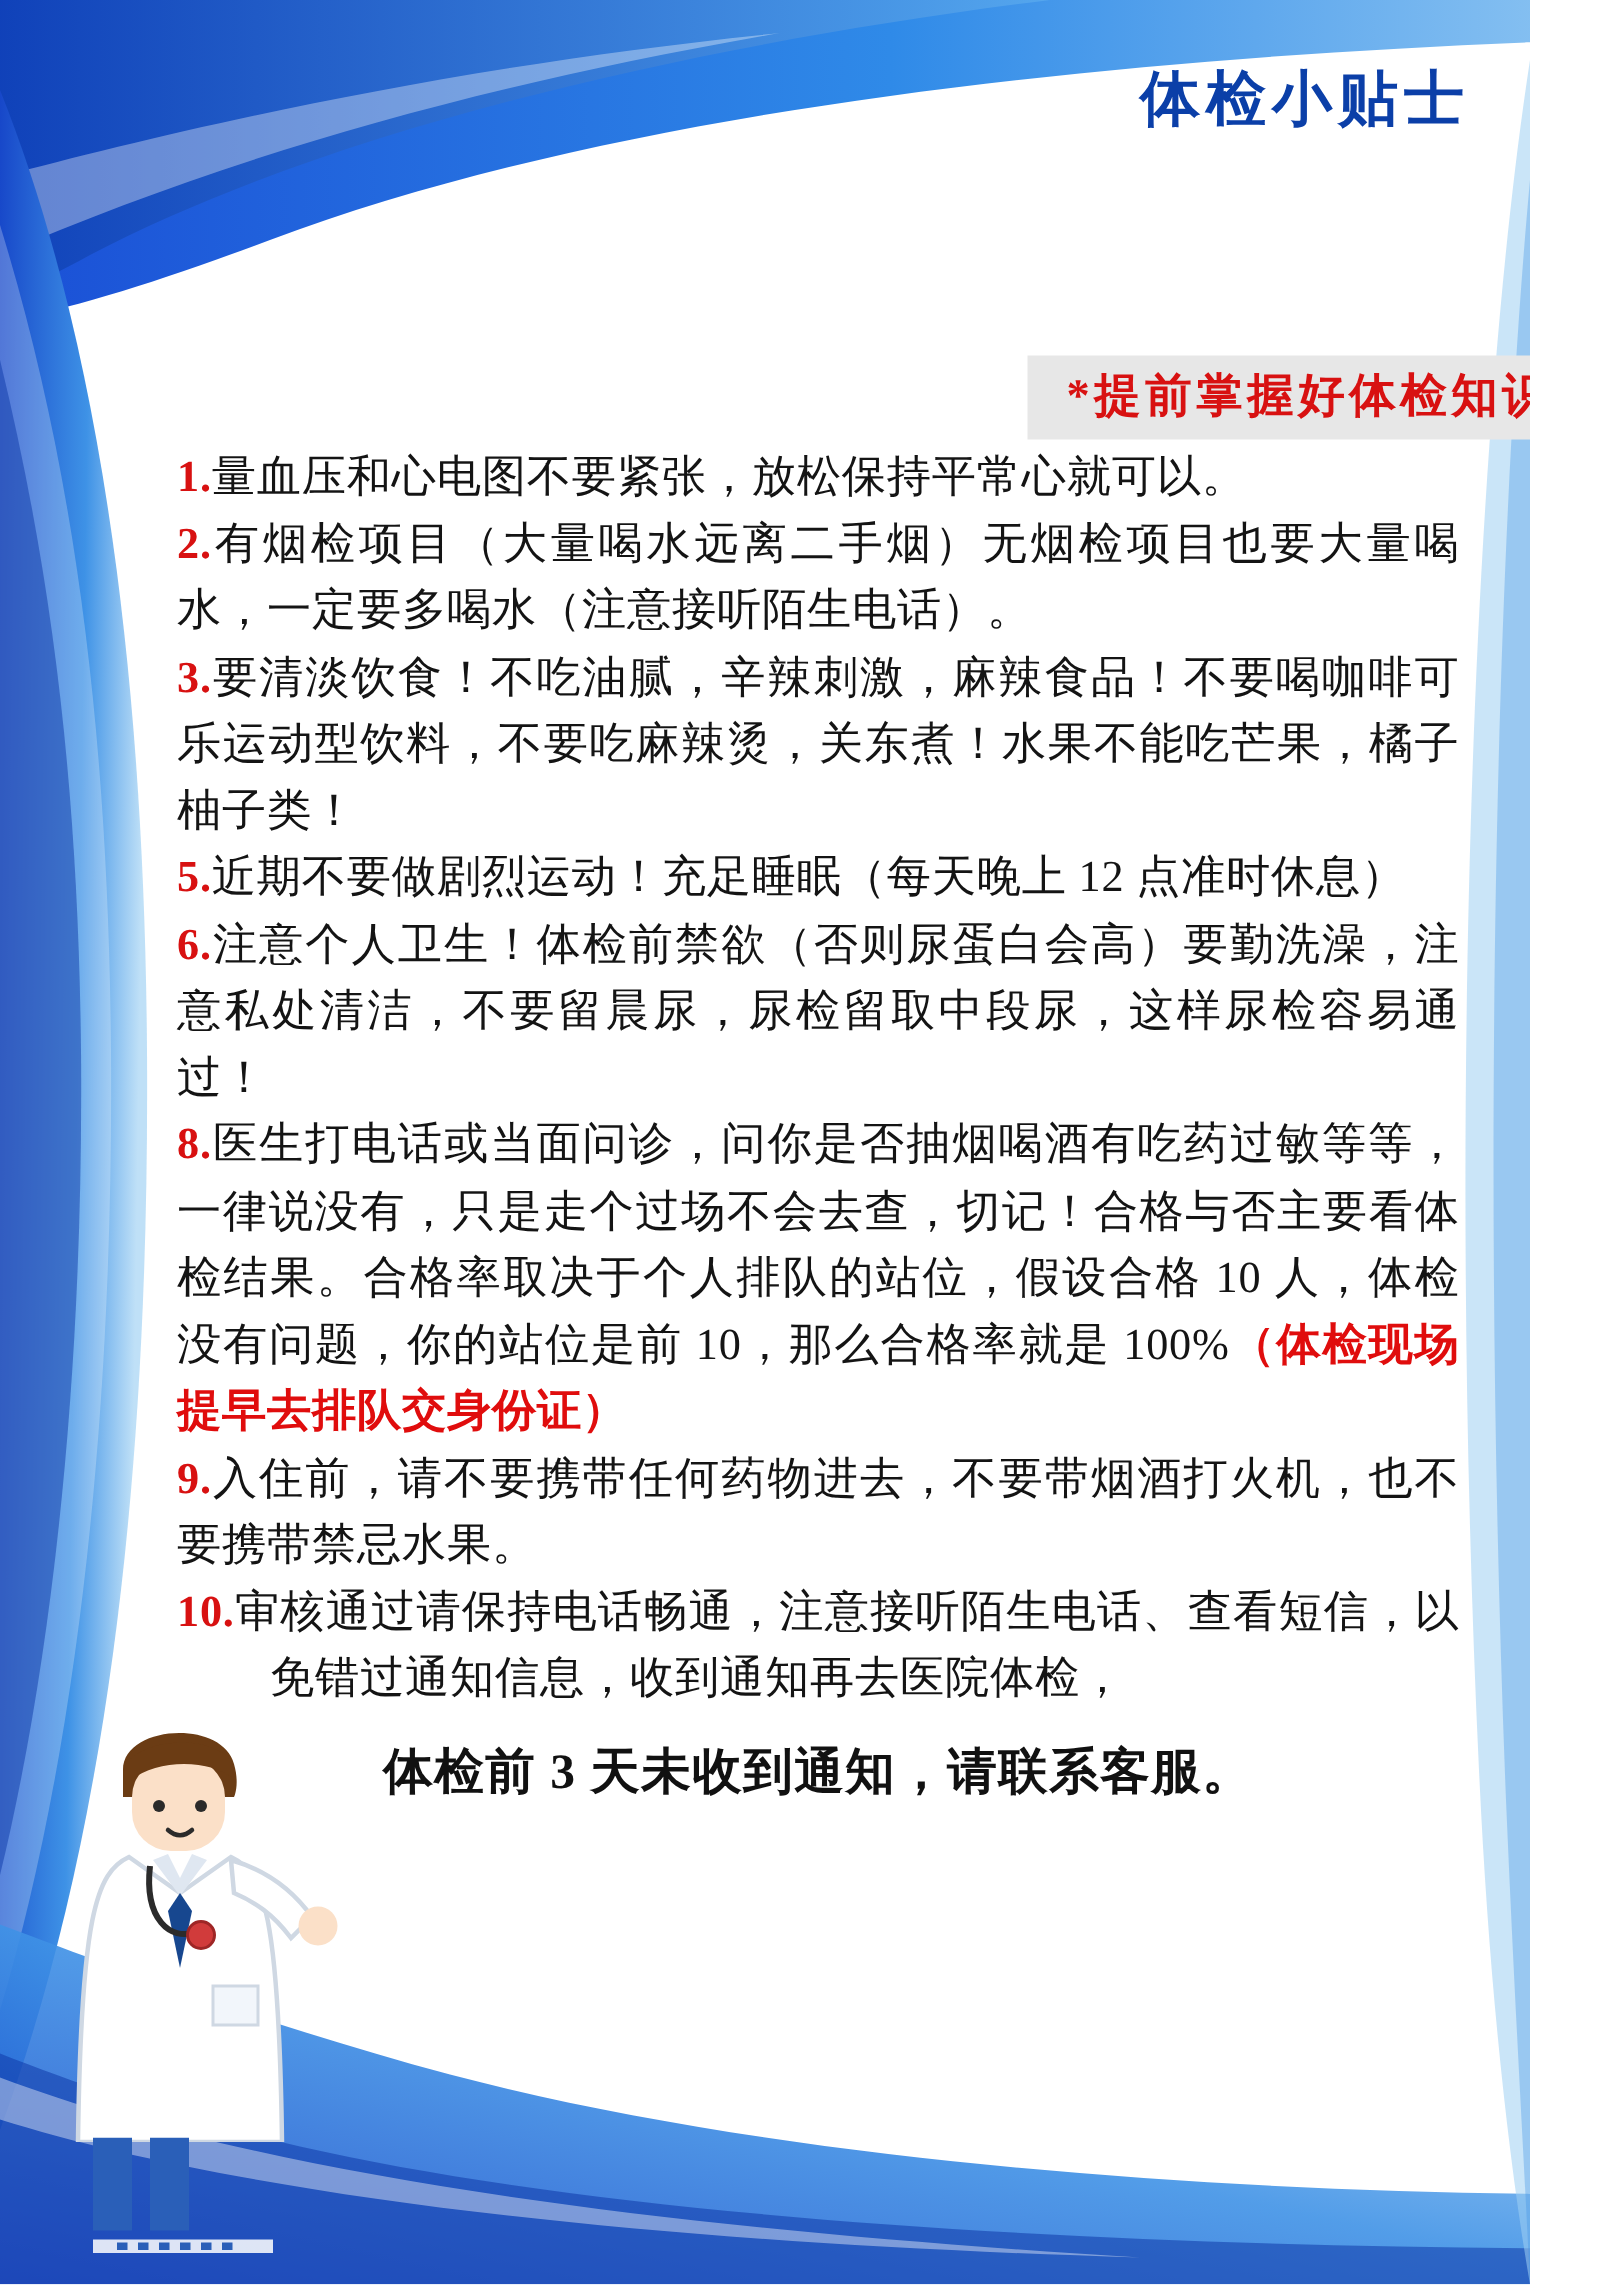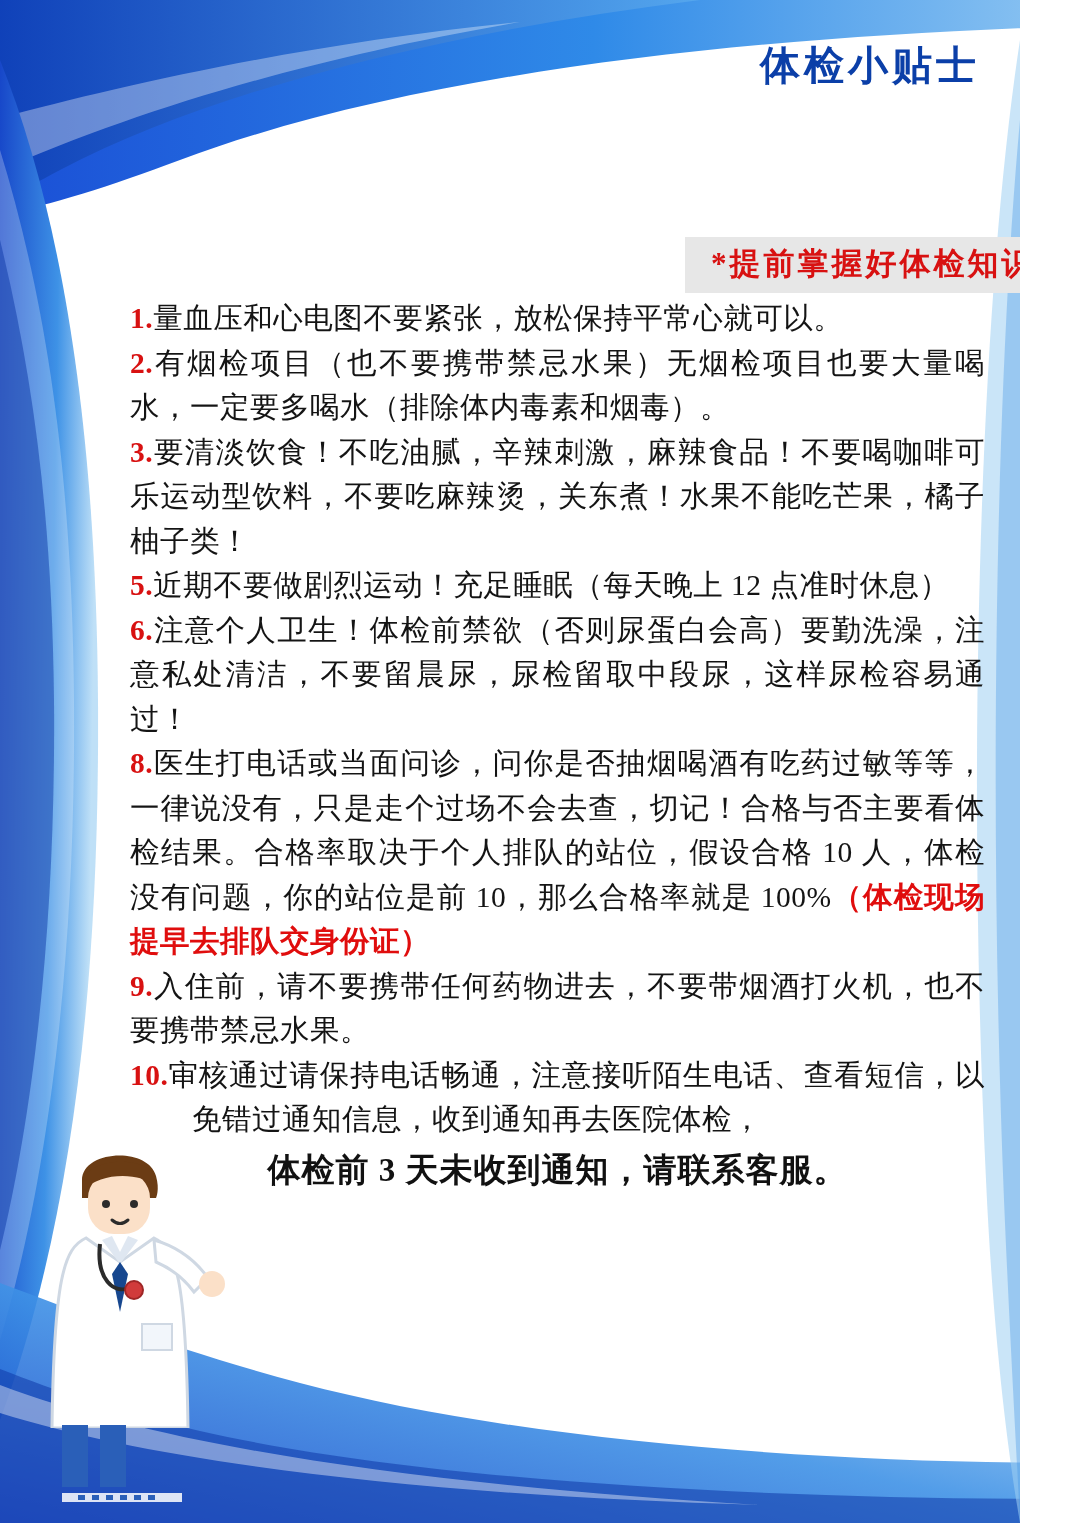--- a/index.html
+++ b/index.html
@@ -69,21 +69,21 @@
     font-weight: bold;
     letter-spacing: 3px;
     padding: 6px 26px 8px 26px;
     font-family: "Liberation Serif", "DejaVu Serif", serif;
   }
 
   
   .content {
     position: absolute;
     top: 296px;
-    left: 130px;
+    left: 118px;
     width: 855px;
   }
   .item {
     position: relative;
     font-size: 29.5px;
     line-height: 44.5px;
     color: #141414;
     font-family: "Liberation Serif", "DejaVu Serif", serif;
     letter-spacing: 0.5px;
     text-align: justify;
@@ -95,21 +95,21 @@
   }
   .red {
     color: #e00d0d;
     font-weight: bold;
   }
   .item.hang {
     padding-left: 62px;
     text-indent: -62px;
   }
   .closing {
-    margin-top: 4px;
+    margin-top: 16px;
     text-align: center;
     font-size: 33px;
     font-weight: bold;
     color: #111111;
     letter-spacing: 1px;
     line-height: 48px;
     font-family: "Liberation Serif", "DejaVu Serif", serif;
   }
 
   
@@ -172,21 +172,21 @@
   <div class="corner-title">体检小贴士</div>
   <div class="subtitle-wrap">
     <span class="subtitle">*提前掌握好体检知识*</span>
   </div>
 
   <div class="content">
     <div class="item">
       <span class="num">1.</span><span>量血压和心电图不要紧张，放松保持平常心就可以。</span>
     </div>
     <div class="item">
-      <span class="num">2.</span><span>有烟检项目（也不要携带禁忌水果）无烟检项目也要大量喝水，一定要多喝水（排除体内毒素和烟毒）。</span>
+      <span class="num">2.</span><span>有烟检项目（大量喝水远离二手烟）无烟检项目也要大量喝水，一定要多喝水（注意接听陌生电话）。</span>
     </div>
     <div class="item">
       <span class="num">3.</span><span>要清淡饮食！不吃油腻，辛辣刺激，麻辣食品！不要喝咖啡可乐运动型饮料，不要吃麻辣烫，关东煮！水果不能吃芒果，橘子柚子类！</span>
     </div>
     <div class="item">
       <span class="num">5.</span><span>近期不要做剧烈运动！充足睡眠（每天晚上 12 点准时休息）</span>
     </div>
     <div class="item">
       <span class="num">6.</span><span>注意个人卫生！体检前禁欲（否则尿蛋白会高）要勤洗澡，注意私处清洁，不要留晨尿，尿检留取中段尿，这样尿检容易通过！</span>
     </div>

